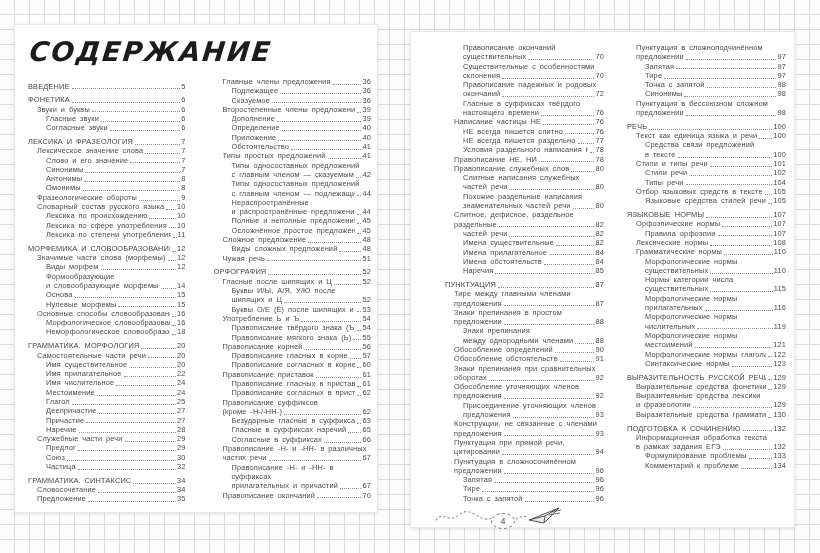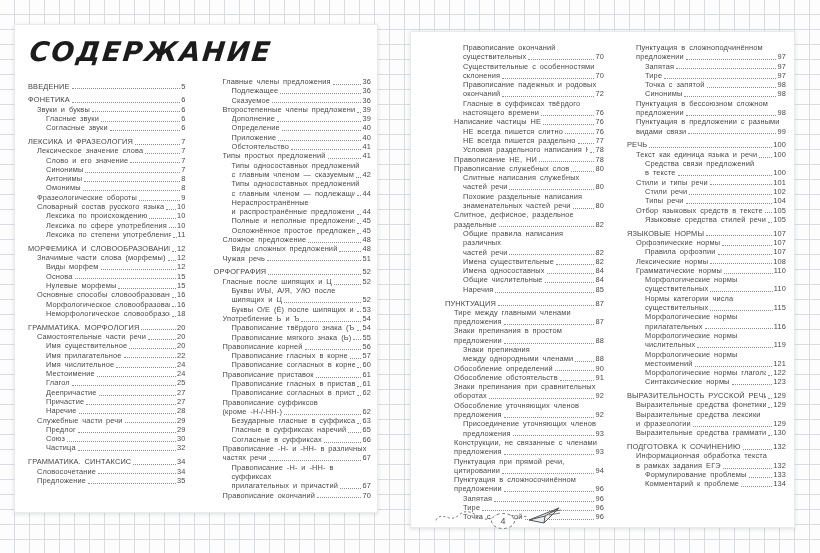--- a/index.html
+++ b/index.html
@@ -180,20 +180,28 @@
           </div>
         </div>
         <div class="entry lvl2">
           <div class="line">
             <span class="txt">Виды морфем</span>
             <span class="dots"></span>
             <span class="num">12</span>
           </div>
         </div>
         <div class="entry lvl2">
+          <div class="cont">Формообразующие</div>
+          <div class="line">
+            <span class="txt">и словообразующие морфемы</span>
+            <span class="dots"></span>
+            <span class="num">14</span>
+          </div>
+        </div>
+        <div class="entry lvl2">
           <div class="line">
             <span class="txt">Основа</span>
             <span class="dots"></span>
             <span class="num">15</span>
           </div>
         </div>
         <div class="entry lvl2">
           <div class="line">
             <span class="txt">Нулевые морфемы</span>
             <span class="dots"></span>
@@ -707,44 +715,43 @@
         </div>
         <div class="entry lvl1">
           <div class="cont">Слитное, дефисное, раздельное</div>
           <div class="line">
             <span class="txt">раздельные</span>
             <span class="dots"></span>
             <span class="num">82</span>
           </div>
         </div>
         <div class="entry lvl2">
-          <div class="cont">Общие правила написания различных</div>
           <div class="line">
             <span class="txt">частей речи</span>
             <span class="dots"></span>
             <span class="num">82</span>
           </div>
         </div>
         <div class="entry lvl2">
           <div class="line">
             <span class="txt">Имена существительные</span>
             <span class="dots"></span>
             <span class="num">82</span>
           </div>
         </div>
         <div class="entry lvl2">
           <div class="line">
-            <span class="txt">Имена односоставных</span>
+            <span class="txt">Имена прилагательное</span>
             <span class="dots"></span>
             <span class="num">84</span>
           </div>
         </div>
         <div class="entry lvl2">
           <div class="line">
-            <span class="txt">Общие числительные</span>
+            <span class="txt">Имена обстоятельств</span>
             <span class="dots"></span>
             <span class="num">84</span>
           </div>
         </div>
         <div class="entry lvl2">
           <div class="line">
             <span class="txt">Наречия</span>
             <span class="dots"></span>
             <span class="num">85</span>
           </div>
@@ -900,28 +907,20 @@
             <span class="dots"></span>
             <span class="num">98</span>
           </div>
         </div>
         <div class="entry lvl1">
           <div class="cont">Пунктуация в бессоюзном сложном</div>
           <div class="line">
             <span class="txt">предложении</span>
             <span class="dots"></span>
             <span class="num">98</span>
-          </div>
-        </div>
-        <div class="entry lvl1">
-          <div class="cont">Пунктуация в предложении с разными</div>
-          <div class="line">
-            <span class="txt">видами связи</span>
-            <span class="dots"></span>
-            <span class="num">99</span>
           </div>
         </div>
         <div class="entry lvl0 hdr">
           <div class="line">
             <span class="txt">РЕЧЬ</span>
             <span class="dots"></span>
             <span class="num">100</span>
           </div>
         </div>
         <div class="entry lvl1">

